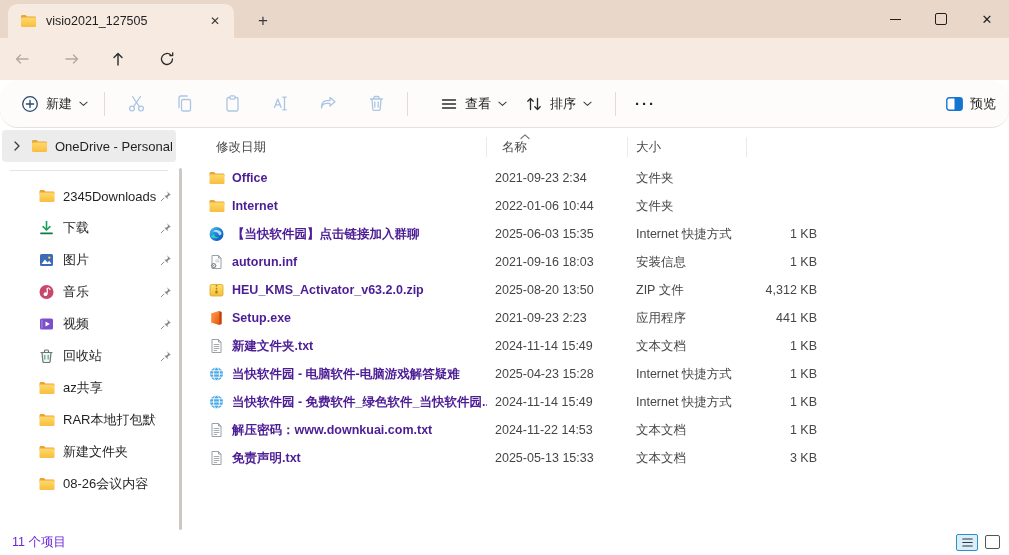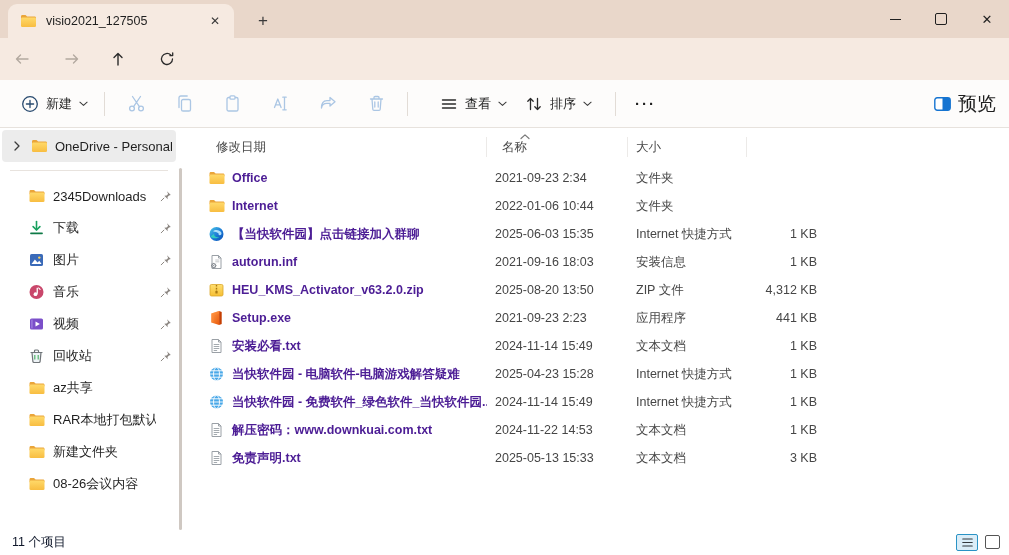--- a/index.html
+++ b/index.html
@@ -35,34 +35,34 @@
   .crumb-root{width:18px;height:16px;margin:0 2px 0 8px;}
   .searchbox{left:768px;top:44px;width:231px;height:30px;background:#fbf6f1;border:1px solid #e6dbd1;
        border-radius:5px;box-sizing:border-box;display:flex;align-items:center;}
   .searchbox input{flex:1;border:none;outline:none;background:transparent;font-size:12.5px;color:#444;
        padding:0 4px 0 15px;font-family:inherit;}
   .searchbox input::placeholder{color:#6f6862;opacity:1;}
   .searchbox .ic{width:14px;height:14px;margin-right:11px;}
 
   
   .toolbar{left:0;top:80px;width:1009px;height:48px;background:#fdfcfb;border-bottom:1px solid #e7e2dd;
-       box-sizing:border-box;display:flex;align-items:center;}
+       box-sizing:border-box;display:flex;align-items:center;border-radius:18px;}
   .tbtn{display:flex;align-items:center;gap:7px;font-size:13px;color:#1f1f1f;padding:6px 9px;border-radius:5px;}
   .tbtn .ic{width:18px;height:18px;}
   .tbtn .chev{width:9px;height:6px;}
   .tsep{width:1px;height:24px;background:#e2dcd6;margin:0 7px;}
   .tico{width:48px;height:34px;display:flex;align-items:center;justify-content:center;}
   .tico .ic{width:19px;height:19px;}
   .more{font-size:15px;letter-spacing:2px;color:#1f1f1f;padding:0 12px;font-weight:bold;}
-  .preview{position:absolute;right:13px;display:flex;align-items:center;gap:7px;font-size:19px;color:#1f1f1f;}
+  .preview{position:absolute;right:13px;display:flex;align-items:center;gap:7px;font-size:13px;color:#1f1f1f;}
   .preview .ic{width:17px;height:14px;}
 
   
   .sidebar{left:0;top:128px;width:186px;height:402px;background:#fff;overflow:hidden;}
-  .sb-row{display:flex;align-items:center;height:32px;font-size:13px;color:#1f1f1f;position:relative;}
+  .sb-row{display:flex;align-items:center;height:32px;font-size:13px;color:#1f1f1f;position:relative;margin-left:10px;}
   .sb-onedrive{margin:2px 10px 0 2px;background:#ececec;border-radius:4px;}
   .sb-chev{width:10px;height:10px;margin:0 8px 0 10px;}
   .sb-onedrive .ic.fold{width:18px;height:16px;margin-right:7px;}
   .sb-sep{border:none;border-top:1px solid #e8e3de;margin:8px 18px 9px 10px;}
   .sb-item{padding-left:28px;}
   .sb-item .ic{width:17px;height:16px;margin-right:8px;flex:0 0 auto;}
   .sb-item .lbl{white-space:nowrap;overflow:hidden;flex:1;}
   .sb-item .pin{width:12px;height:12px;margin:0 14px 0 4px;flex:0 0 auto;}
   .sb-scroll{left:179px;top:168px;width:3px;height:362px;background:#cfc8c2;border-radius:2px;}
 
@@ -76,21 +76,21 @@
   .fl-rows{margin-top:4px;}
   .frow{display:grid;grid-template-columns:279px 141px 119px 83px;height:28px;align-items:center;
        padding-left:18px;font-size:12.5px;color:#464646;}
   .frow .name{display:flex;align-items:center;gap:7px;color:#4c1d95;white-space:nowrap;overflow:hidden;font-weight:bold;}
   .frow .name .ic{width:17px;height:16px;flex:0 0 auto;}
   .frow .cell{padding-left:8px;white-space:nowrap;overflow:hidden;}
   .frow .size{text-align:right;padding-right:13px;}
 
   
   .statusbar{left:0;top:530px;width:1009px;height:25px;background:#fff;}
-  .count{left:12px;top:4px;font-size:12.5px;color:#0f172a;}
+  .count{left:12px;top:4px;font-size:12.5px;color:#6d28d9;}
   .view-details{left:956px;top:4px;width:22px;height:17px;background:#daedf8;border:1px solid #2a93c5;
        border-radius:2px;box-sizing:border-box;display:flex;align-items:center;justify-content:center;}
   .view-details .ic{width:11px;height:9px;}
   .view-large{left:985px;top:5px;width:15px;height:14px;border:1.6px solid #555;border-radius:2px;box-sizing:border-box;}
 </style>
 </head>
 <body>
 
 <div class="app">
 
@@ -649,21 +649,21 @@
 
         <div class="frow">
           <div class="name">
             <span class="ic">
   <svg viewBox="0 0 16 16">
                 <path d="M3.5 1.5h6.5l2.5 2.5v10.5h-9z" fill="#fff" stroke="#9aa0a6" stroke-width="1"></path>
     <path d="M10 1.5V4h2.5" fill="none" stroke="#9aa0a6" stroke-width="1"></path>
     <path d="M5.2 6.5h5.6M5.2 8.5h5.6M5.2 10.5h5.6M5.2 12.5h3.4" stroke="#9aa0a6" stroke-width=".9"></path>
               </svg>
 </span>
-            <span>安装必看.txt</span>
+            <span>新建文件夹.txt</span>
           </div>
           <div class="cell">2024-11-14 15:49</div>
           <div class="cell">文本文档</div>
           <div class="cell size">1 KB</div>
         </div>
 
         <div class="frow">
           <div class="name">
             <span class="ic">
   <svg viewBox="0 0 16 16" fill="none">

